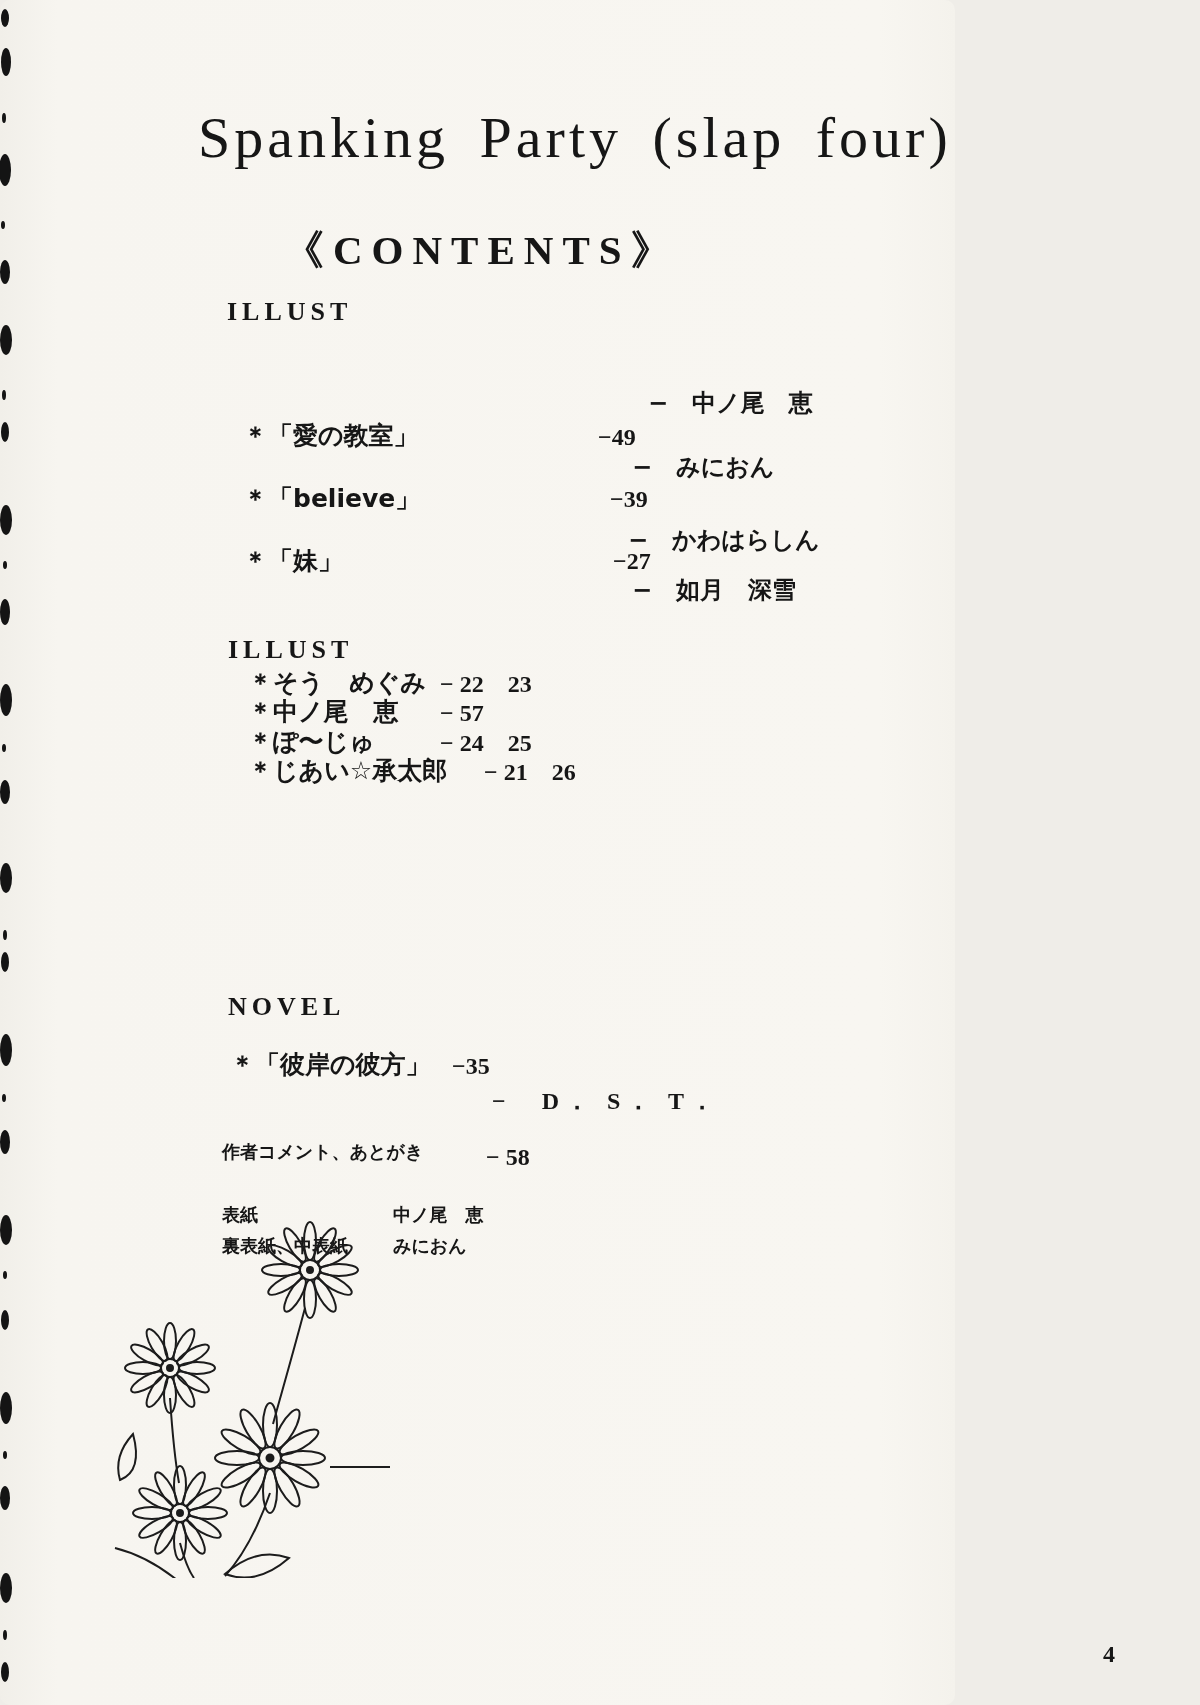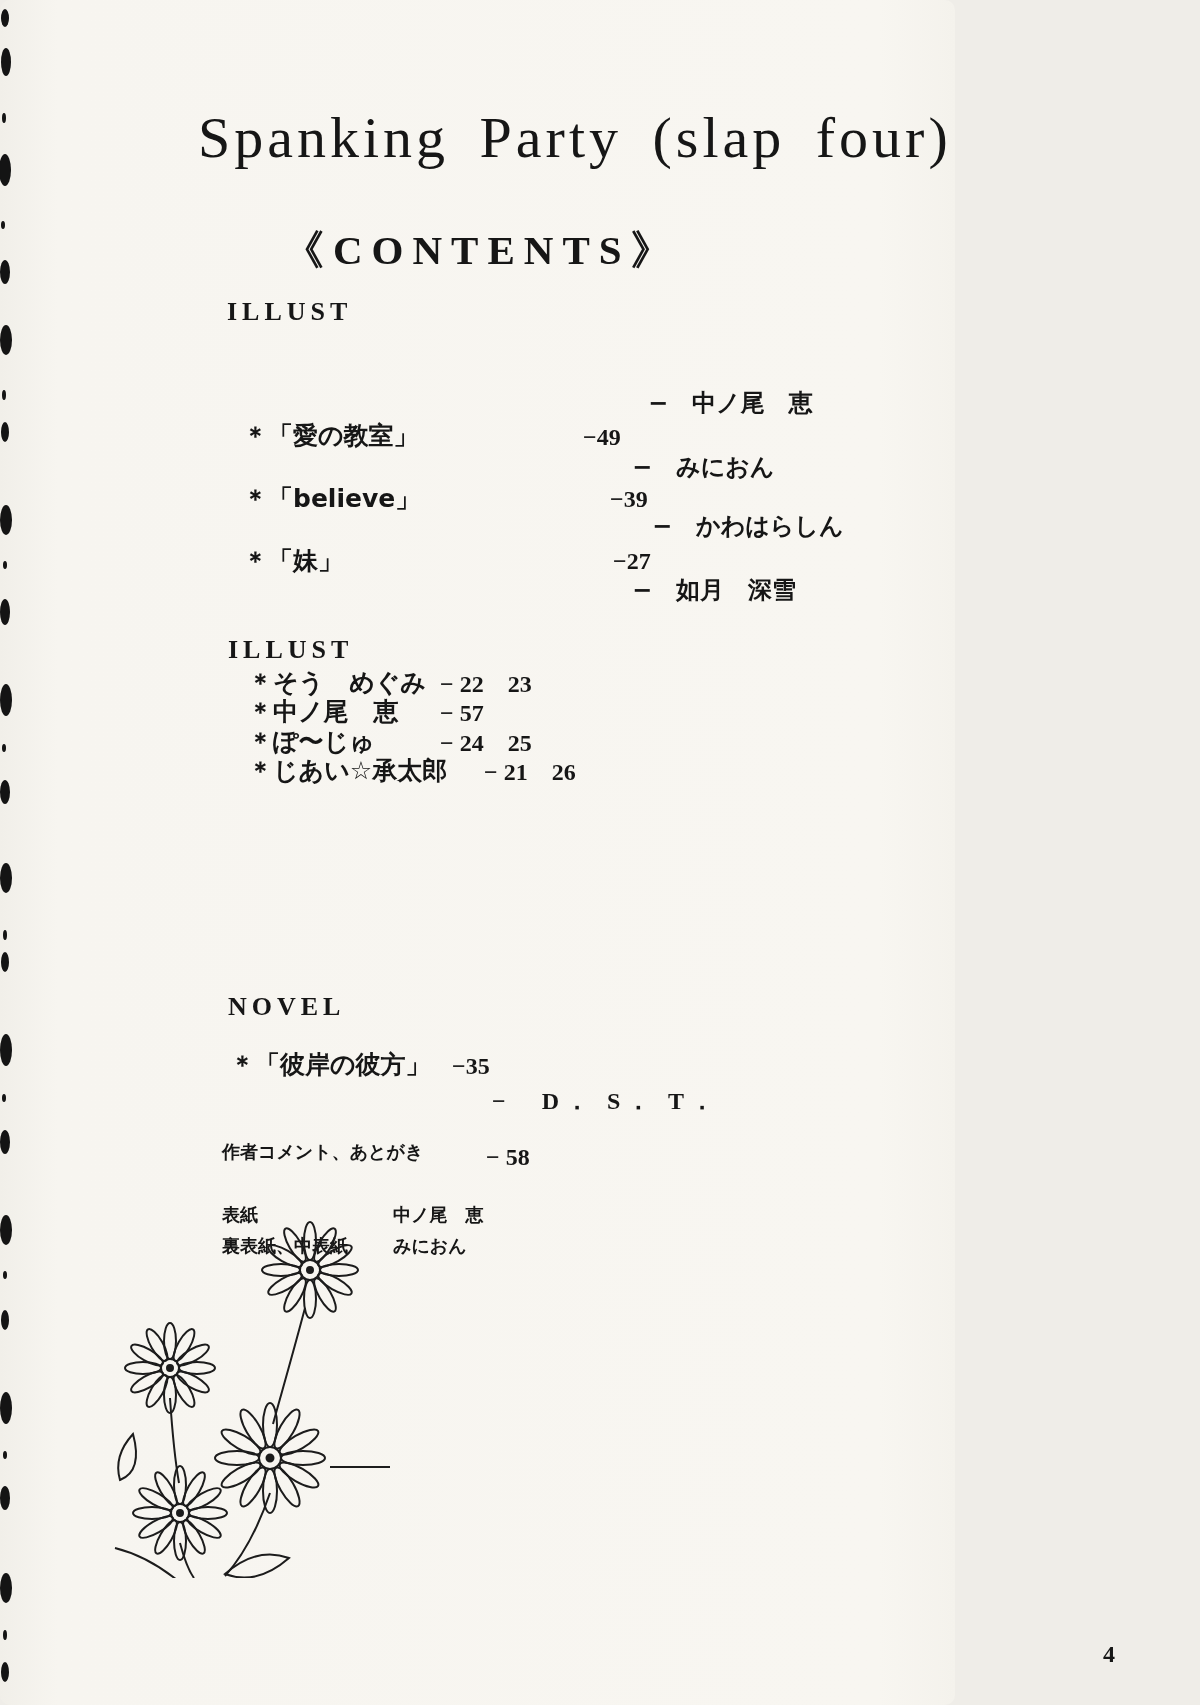--- a/index.html
+++ b/index.html
@@ -74,26 +74,26 @@
 
   <h1 class="line title" style="left:198px;top:106px;margin:0;">Spanking Party (slap four)</h1>
 
   <div class="line contents" style="left:283px;top:228px;">《CONTENTS》</div>
 
   <div class="line sechead" style="left:227px;top:298px;">ILLUST</div>
 
   <div class="line author" style="left:648px;top:390px;">−　中ノ尾　恵</div>
 
   <div class="line item" style="left:243px;top:422px;">＊「愛の教室」</div>
-  <div class="line pagecol" style="left:583px;top:424px;">−49</div>
+  <div class="line pagecol" style="left:598px;top:424px;">−49</div>
   <div class="line author" style="left:632px;top:454px;">−　みにおん</div>
 
   <div class="line item" style="left:243px;top:485px;">＊「believe」</div>
   <div class="line pagecol" style="left:610px;top:486px;">−39</div>
-  <div class="line author" style="left:628px;top:513px;margin-left:24px;">−　かわはらしん</div>
+  <div class="line author" style="left:628px;top:527px;">−　かわはらしん</div>
 
   <div class="line item" style="left:243px;top:547px;">＊「妹」</div>
   <div class="line pagecol" style="left:613px;top:548px;">−27</div>
   <div class="line author" style="left:632px;top:577px;">−　如月　深雪</div>
 
   <div class="line sechead" style="left:228px;top:636px;">ILLUST</div>
 
   <div class="line item" style="left:248px;top:669px;">＊そう　めぐみ</div>
   <div class="line pagecol" style="left:440px;top:671px;">− 22　23</div>
 

